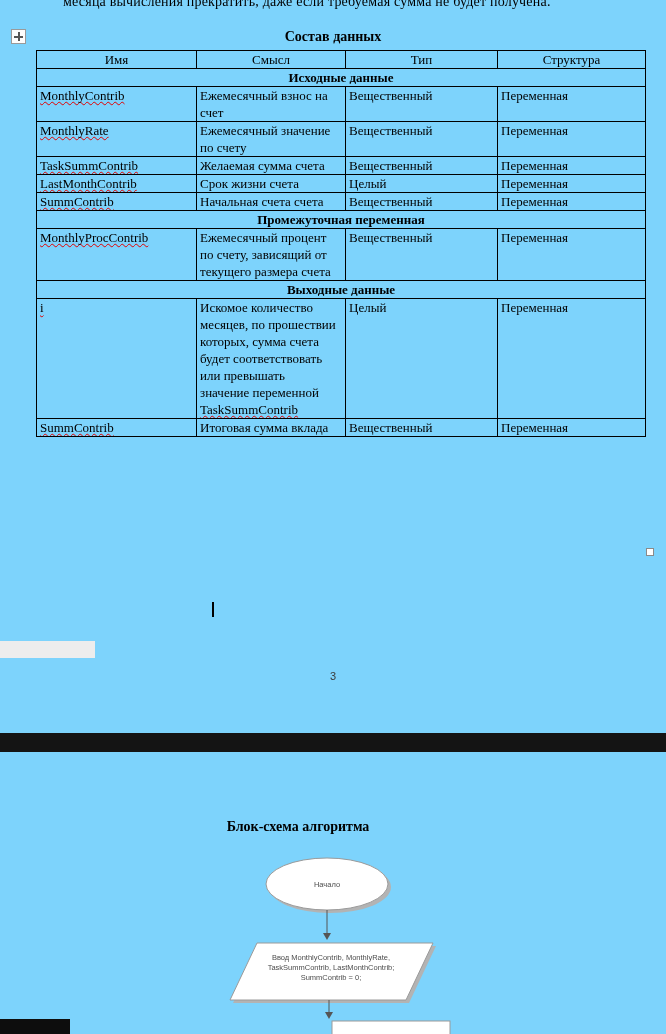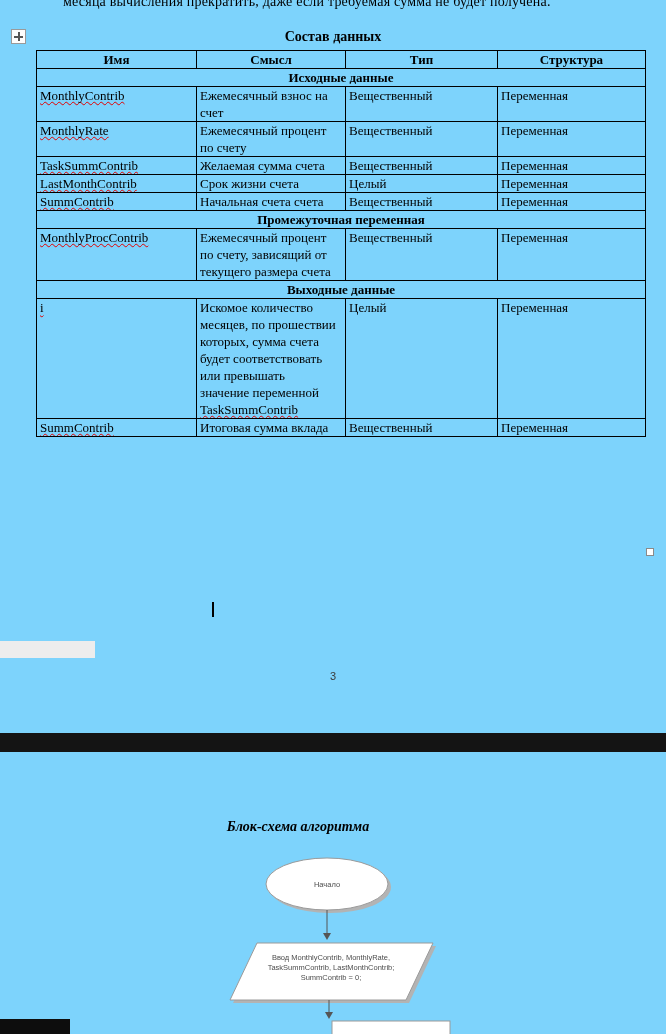--- a/index.html
+++ b/index.html
@@ -24,41 +24,41 @@
   }
   table.data-table {
     position:absolute; left:36px; top:50px; width:609px;
     border-collapse:collapse; font-size:13px; line-height:17px;
     table-layout:fixed;
   }
   .data-table th, .data-table td {
     border:1px solid #000; vertical-align:top; padding:0 8px 0 3px;
     overflow:hidden;
   }
-  .data-table th { font-weight:bold; text-align:center; padding:0 2px; }
+  .data-table th { font-weight:normal; text-align:center; padding:0 2px; }
   .data-table td.section { font-weight:bold; text-align:center; padding:0 8px; }
   .spell {
     text-decoration-line:underline; text-decoration-style:wavy;
     text-decoration-color:#e30000; text-decoration-thickness:1px;
     text-decoration-skip-ink:none;
   }
   .table-resize-handle {
     position:absolute; left:646px; top:548px; width:8px; height:8px;
     border:1px solid #8a8a8a; background:#fff; box-sizing:border-box;
   }
   .text-cursor { position:absolute; left:212px; top:602px; width:2px; height:15px; background:#000; }
   .page-edge-shade { position:absolute; left:0; top:641px; width:95px; height:17px; background:#ededed; }
   .page-number {
     position:absolute; top:670px; left:0; width:666px; text-align:center;
     font-family:"Liberation Sans", sans-serif; font-size:11px; color:#3a3a3a;
   }
   .page-separator { position:absolute; left:0; top:733px; width:666px; height:19px; background:#141414; }
   .flowchart-heading {
     position:absolute; top:819px; left:0; width:596px; text-align:center;
-    font-weight:bold; font-size:14px;font-style:italic;
+    font-weight:bold; font-size:14px;
   }
   .flowchart-svg { position:absolute; left:0; top:848px; width:666px; height:186px; }
   .shape-text { font-family:"Liberation Sans", sans-serif; fill:#4d4d4d; }
   .dark-corner { position:absolute; left:0; top:1019px; width:70px; height:15px; background:#0d0d0d; }
 </style>
 </head>
 <body>
 
 <div class="screen">
 
@@ -90,21 +90,21 @@
           <td colspan="4" class="section">Исходные данные</td>
         </tr>
         <tr>
           <td><span class="spell">MonthlyContrib</span></td>
           <td>Ежемесячный взнос на счет</td>
           <td>Вещественный</td>
           <td>Переменная</td>
         </tr>
         <tr>
           <td><span class="spell">MonthlyRate</span></td>
-          <td>Ежемесячный процент по счету</td>
+          <td>Ежемесячный значение по счету</td>
           <td>Вещественный</td>
           <td>Переменная</td>
         </tr>
         <tr>
           <td><span class="spell">TaskSummContrib</span></td>
           <td>Желаемая сумма счета</td>
           <td>Вещественный</td>
           <td>Переменная</td>
         </tr>
         <tr>

